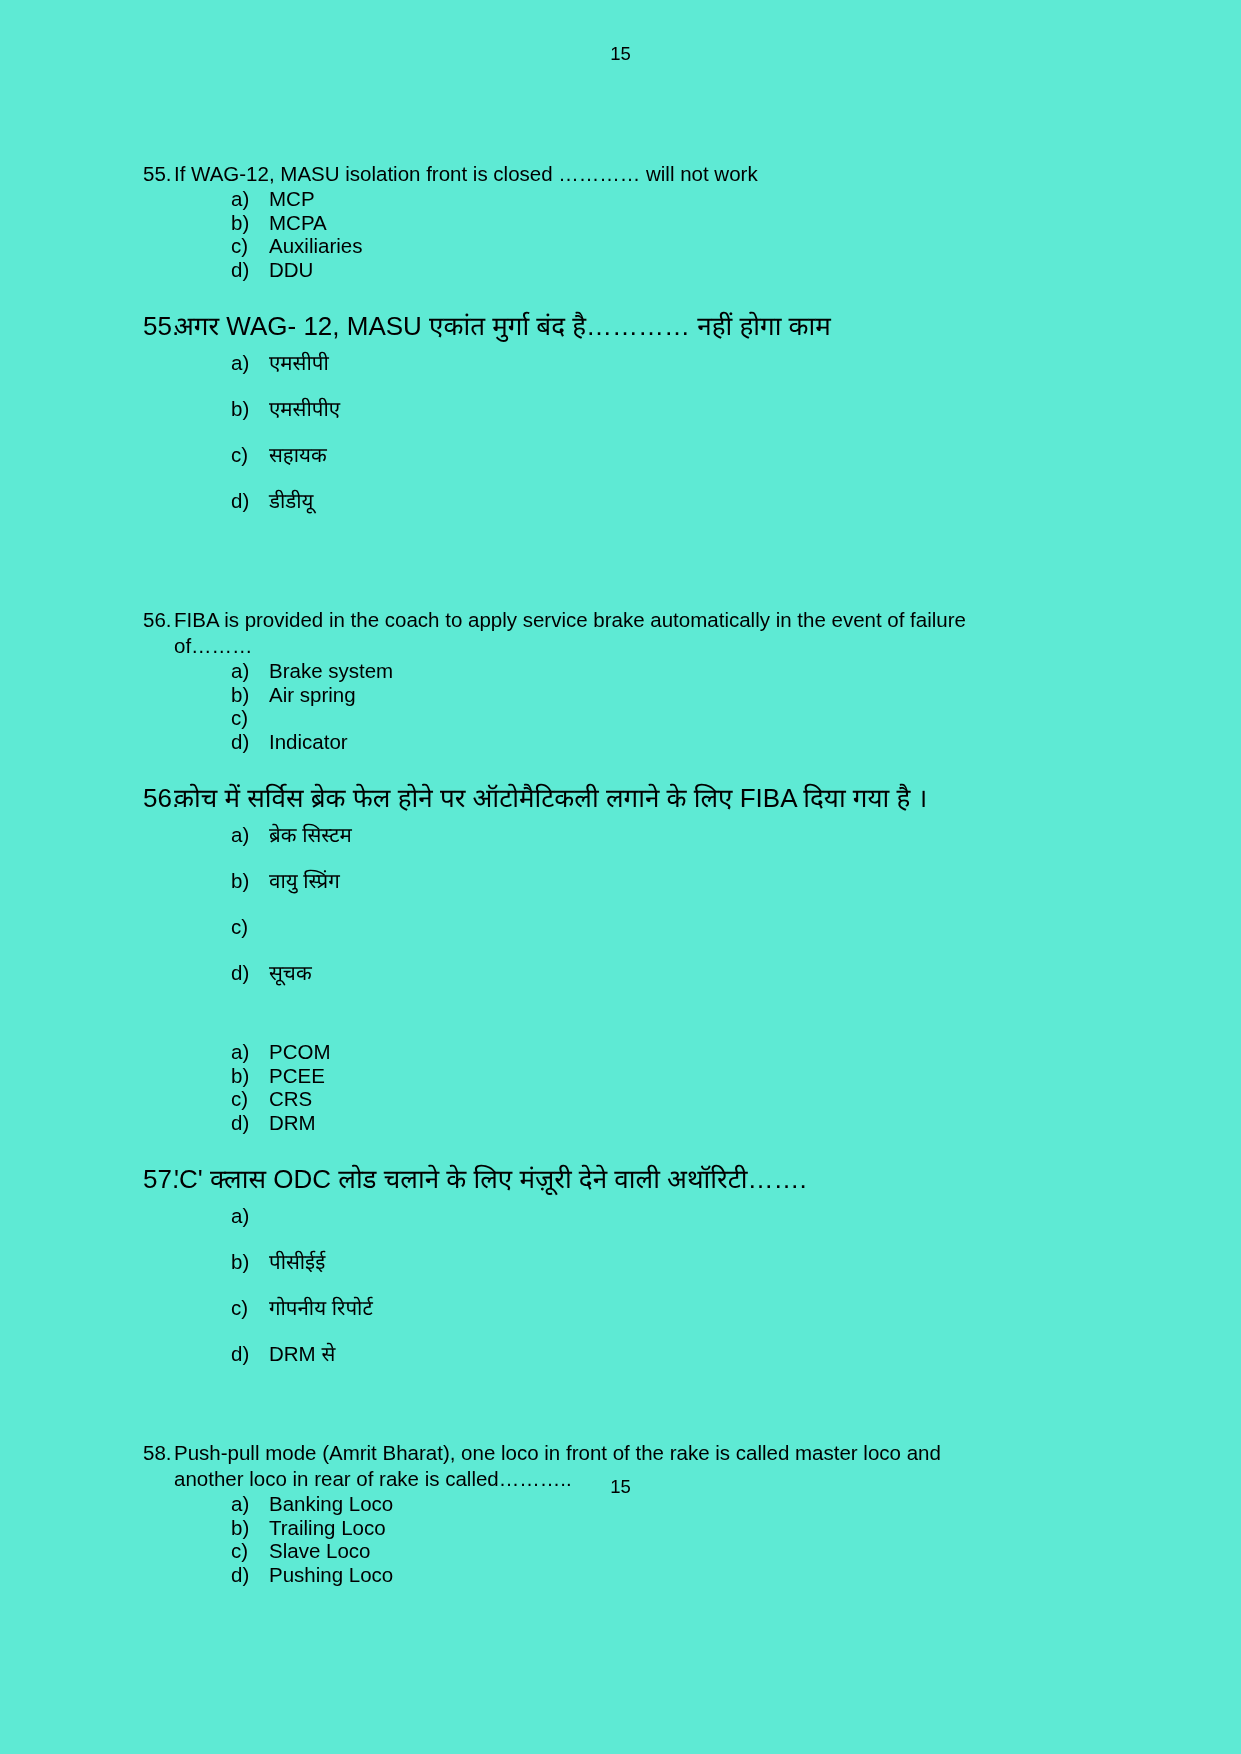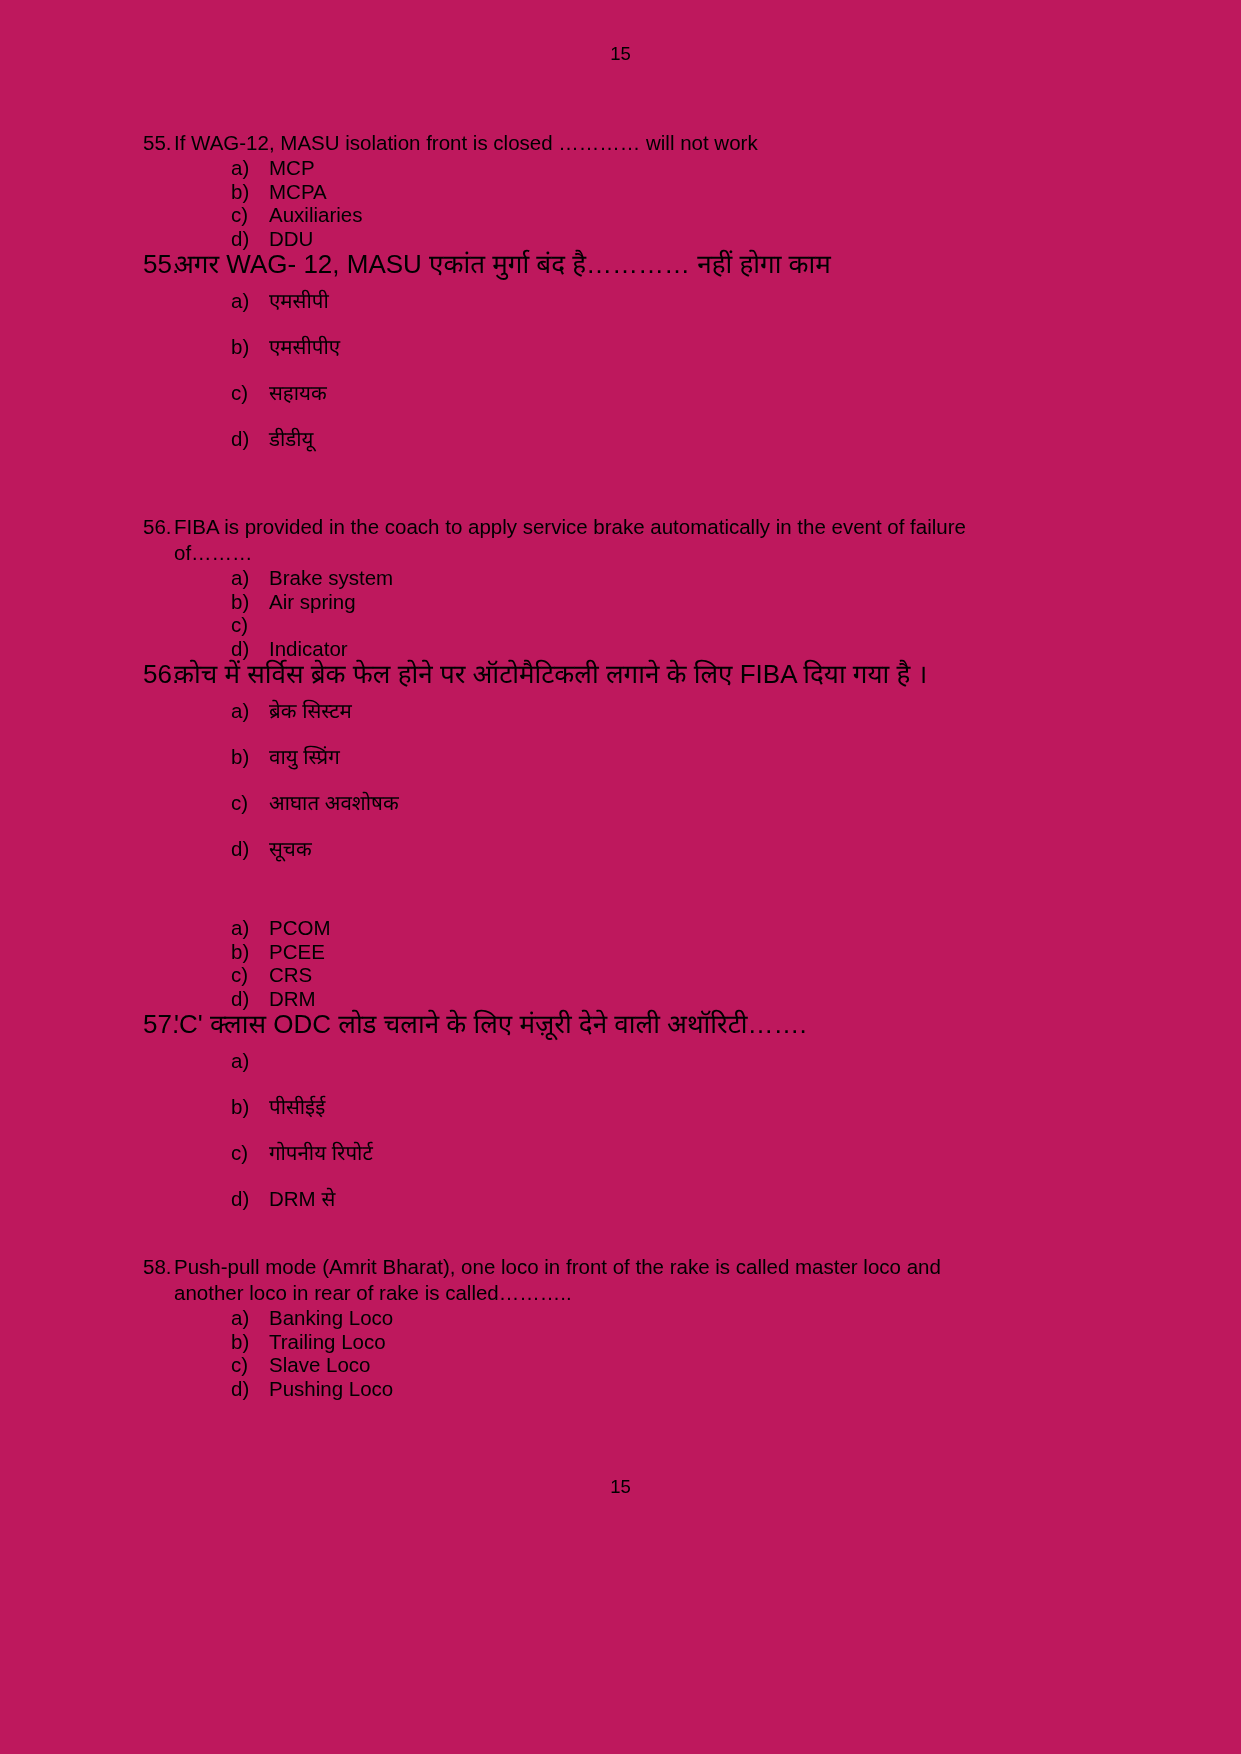--- a/index.html
+++ b/index.html
@@ -14,21 +14,21 @@
     font-family: "Liberation Sans", sans-serif;
     color: #000000;
     -webkit-font-smoothing: antialiased;
   }
   .page {
     position: relative;
     width: 1241px;
     height: 1754px;
     box-sizing: border-box;
     padding: 0;
-    background: #be185d;
+    background: #5eead4;
     overflow: hidden;
   }
   .page-number {
     text-align: center;
     font-size: 18.5px;
     line-height: 1;
     font-family: "Liberation Sans", sans-serif;
   }
   .page-number.top {
     position: absolute;
@@ -55,20 +55,21 @@
     font-size: 20.5px;
     line-height: 26px;
     margin: 0;
     text-indent: 0;
     padding-left: 31px;
   }
   .qtext .qnum {
     margin-left: -31px;
     display: inline-block;
     width: 31px;
+    margin-top: 31px;
   }
   .opts {
     list-style: none;
     margin: 0;
     padding: 0;
   }
   .opts li {
     display: flex;
     font-size: 20.5px;
     line-height: 23.5px;
@@ -179,21 +180,20 @@
         <li>
             <span class="lbl">a)</span>
             <span class="val">ब्रेक सिस्टम</span>
           </li>
         <li>
             <span class="lbl">b)</span>
             <span class="val">वायु स्प्रिंग</span>
           </li>
         <li>
             <span class="lbl">c)</span>
-            <span class="val">आघात अवशोषक</span>
           </li>
         <li>
             <span class="lbl">d)</span>
             <span class="val">सूचक</span>
           </li>
       </ul>
     </div>
 
     <div class="gap-lg"></div>
 

